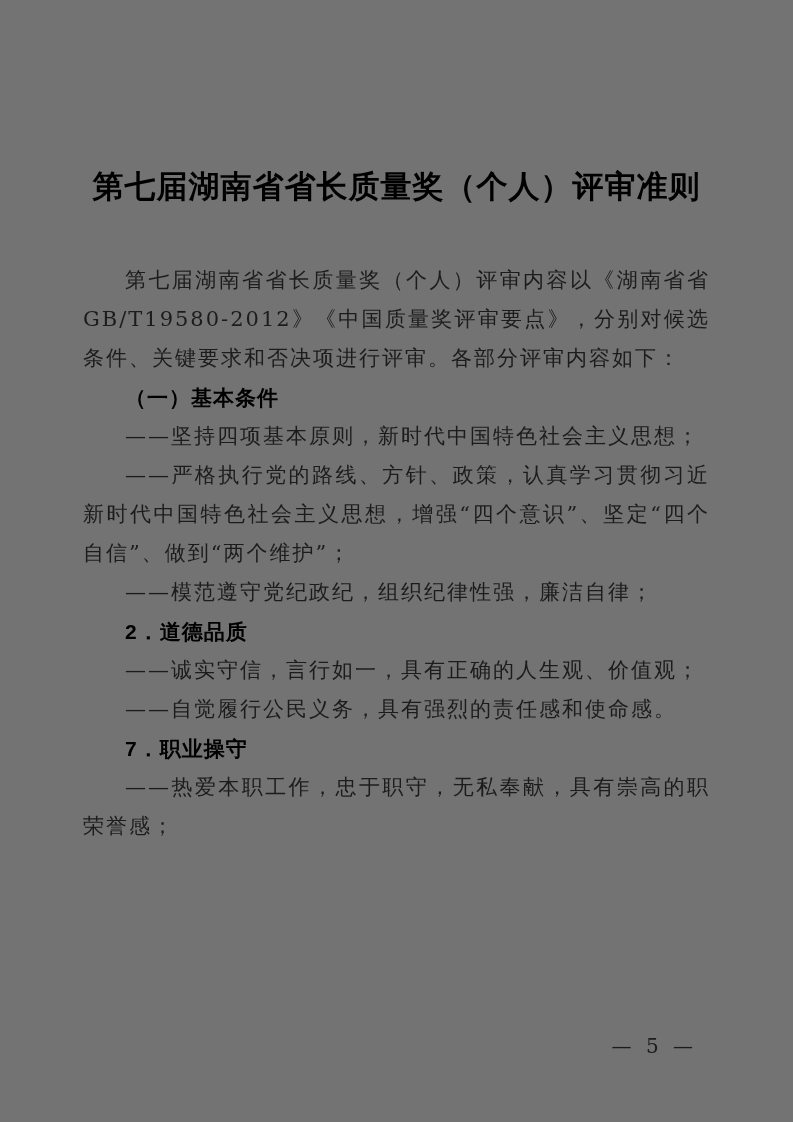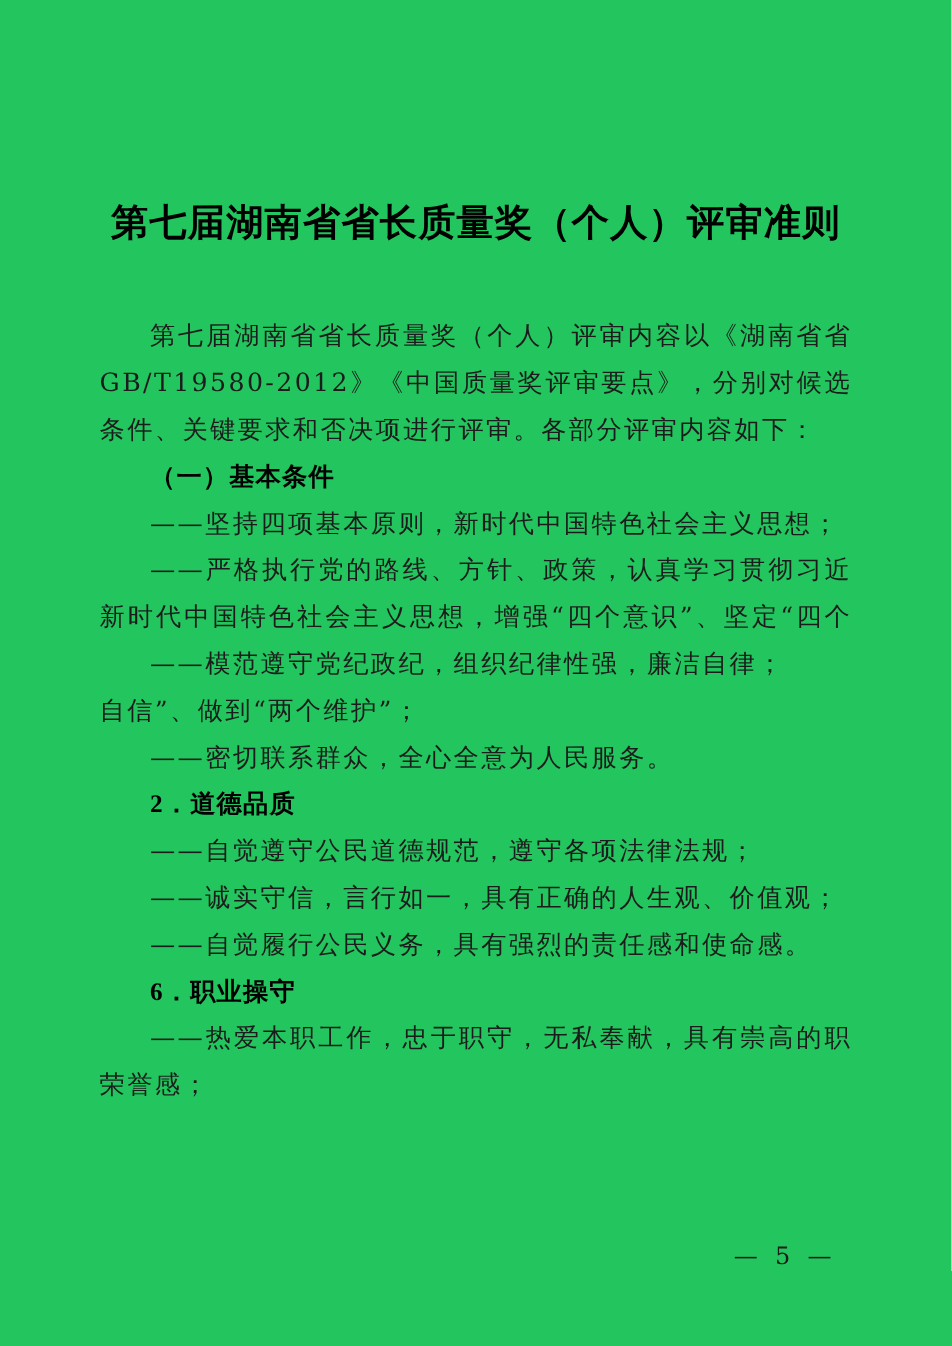--- a/index.html
+++ b/index.html
@@ -4,21 +4,21 @@
 <style>
   html, body {
     margin: 0;
     padding: 0;
     background: #ffffff;
   }
   .page {
     position: relative;
     width: 793px;
     height: 1122px;
-    background: #22c55e;
+    background: #737373;
     overflow: hidden;
     box-sizing: border-box;
   }
   .content {
     position: absolute;
     left: 83px;
     top: 164px;
     width: 627px;
   }
   .doc-title {
@@ -41,21 +41,21 @@
     overflow: hidden;
   }
   .ind {
     text-indent: 42px;
   }
   .fill {
     text-align: justify;
     text-align-last: justify;
   }
   .hd {
-    font-family: Liberation Serif, serif;
+    font-family: Liberation Sans, sans-serif;
     font-weight: 700;
     color: #000000;
     letter-spacing: 1px;
   }
   .page-number {
     position: absolute;
     top: 1031px;
     right: 96px;
     font-family: "DejaVu Serif", "Liberation Serif", serif;
     font-size: 20px;
@@ -74,29 +74,27 @@
 
     <div class="ln ind fill">第七届湖南省省长质量奖（个人）评审内容以《湖南省省长</div>
     <div class="ln fill">GB/T19580-2012》《中国质量奖评审要点》，分别对候选人的基本</div>
     <div class="ln">条件、关键要求和否决项进行评审。各部分评审内容如下：</div>
 
     <div class="ln hd ind">（一）基本条件</div>
 
     <div class="ln ind">——坚持四项基本原则，新时代中国特色社会主义思想；</div>
     <div class="ln ind fill">——严格执行党的路线、方针、政策，认真学习贯彻习近平</div>
     <div class="ln fill">新时代中国特色社会主义思想，增强“四个意识”、坚定“四个</div>
+    <div class="ln">自信”、做到“两个维护”；</div>
     <div class="ln ind">——模范遵守党纪政纪，组织纪律性强，廉洁自律；</div>
-    <div class="ln">自信”、做到“两个维护”；</div>
-    <div class="ln ind">——密切联系群众，全心全意为人民服务。</div>
 
     <div class="ln hd ind">2．道德品质</div>
-    <div class="ln ind">——自觉遵守公民道德规范，遵守各项法律法规；</div>
     <div class="ln ind">——诚实守信，言行如一，具有正确的人生观、价值观；</div>
     <div class="ln ind">——自觉履行公民义务，具有强烈的责任感和使命感。</div>
 
-    <div class="ln hd ind">6．职业操守</div>
+    <div class="ln hd ind">7．职业操守</div>
     <div class="ln ind fill">——热爱本职工作，忠于职守，无私奉献，具有崇高的职业</div>
     <div class="ln">荣誉感；</div>
 
   </div>
 
   <div class="page-number">— 5 —</div>
 </div>
 
 </body></html>

